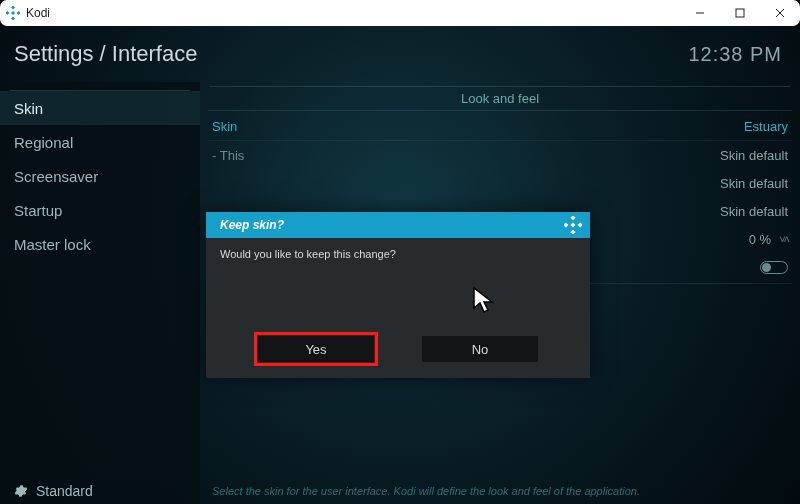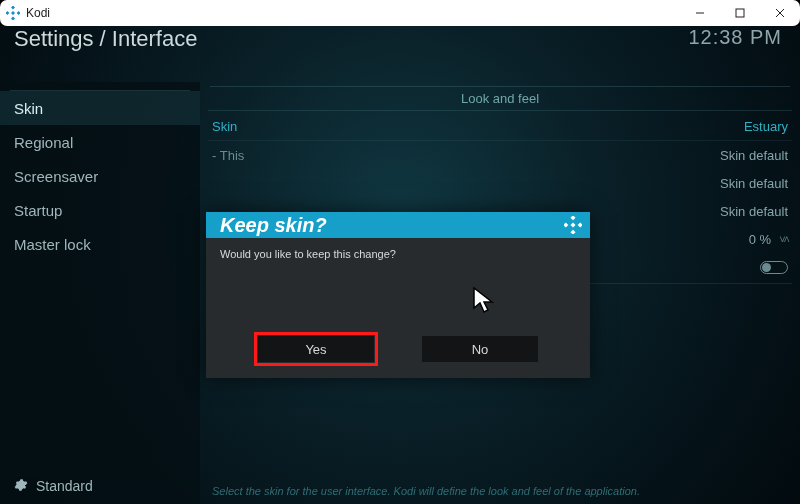--- a/index.html
+++ b/index.html
@@ -10,21 +10,21 @@
   .titlebar .app-icon { width: 14px; height: 14px; margin-right: 6px; display: flex; align-items: center; justify-content: center; }
   .titlebar .app-title { font-size: 12px; color: #222; flex: 1; }
   .win-controls { display: flex; position: absolute; right: 0; top: 0; height: 26px; }
   .win-btn { width: 40px; height: 26px; display: flex; align-items: center; justify-content: center; font-size: 12px; color: #222; }
   .win-btn svg { stroke: #222; }
 
   
   .app { position: absolute; top: 26px; left: 0; right: 0; bottom: 0; background: radial-gradient(circle at 50% 40%, #103842 0%, #0a2028 40%, #05141a 70%, #020a0e 100%); color: #b8c9cc; }
 
   
-  .header { height: 56px; display: flex; justify-content: space-between; padding: 0 18px 0 14px; }
+  .header { height: 56px; display: flex; align-items: center; justify-content: space-between; padding: 0 18px 0 14px; }
   .breadcrumb { font-size: 22px; color: #cdd9db; font-weight: 300; }
   .clock { font-size: 20px; color: #8fa6ab; font-weight: 300; letter-spacing: 1px; }
   .hr-top { margin: 0 10px; height: 1px; background: rgba(80,130,140,0.3); }
 
   
   .body { position: absolute; top: 56px; left: 0; right: 0; bottom: 26px; display: flex; }
   .sidebar { width: 200px; background: linear-gradient(to right, rgba(4,15,20,0.9), rgba(4,15,20,0.85)); padding-top: 8px; display: flex; flex-direction: column; }
   .side-item { height: 34px; display: flex; align-items: center; padding-left: 14px; font-size: 15px; color: #9fb6ba; font-weight: 300; }
   .side-item.selected { background: rgba(30,70,80,0.4); color: #d8eef2; }
   .sidebar-gap { flex: 1; }
@@ -38,27 +38,27 @@
   .row.sub { color: #6a8c91; }
   .row .hint { color: #6a8c91; }
   .chev { margin-left: 8px; color: #50787e; letter-spacing: -2px; font-size: 11px; }
   .toggle { width: 28px; height: 13px; border: 1px solid #6a8c91; border-radius: 8px; position: relative; }
   .toggle::after { content:''; position:absolute; left:1px; top:1px; width:9px; height:9px; border-radius:50%; background:#6a8c91; }
   .reset-row { margin-top: 4px; }
   .hr-reset { margin: 2px 8px 0 8px; height: 1px; background: rgba(80,130,140,0.2); }
 
   
   .footer { position: absolute; left: 0; right: 0; bottom: 0; height: 26px; display: flex; align-items: center; }
-  .footer-left { width: 200px; display: flex; padding-left: 14px; font-size: 14px; color: #9fb6ba; background: rgba(4,15,20,0.85); height: 100%; }
+  .footer-left { width: 200px; display: flex; align-items: center; padding-left: 14px; font-size: 14px; color: #9fb6ba; background: rgba(4,15,20,0.85); height: 100%; }
   .gear { width: 14px; height: 14px; margin-right: 8px; display: inline-flex; align-items: center; justify-content: center; }
   .footer-desc { flex: 1; font-size: 11px; color: #2f6d75; font-style: italic; padding-left: 12px; }
 
   
   .dialog { position: absolute; left: 206px; top: 186px; width: 384px; background: #272b2d; box-shadow: 0 0 20px rgba(0,0,0,0.6); }
-  .dialog-title { height: 26px; background: #169fc9; display: flex; align-items: center; justify-content: space-between; padding: 0 8px 0 14px; color: #fff; font-size: 20px; font-style: italic; font-weight: bold; }
+  .dialog-title { height: 26px; background: #169fc9; display: flex; align-items: center; justify-content: space-between; padding: 0 8px 0 14px; color: #fff; font-size: 12px; font-style: italic; font-weight: bold; }
   .kodi-logo { width: 18px; height: 18px; }
   .dialog-body { padding: 10px 14px 12px 14px; font-size: 11px; color: #d5dadb; height: 94px; }
   .dialog-buttons { display: flex; gap: 48px; justify-content: center; padding: 4px 0 16px 0; }
   .dlg-btn { width: 116px; height: 26px; background: #121415; color: #d5dadb; font-size: 13px; display: flex; align-items: center; justify-content: center; }
   .dlg-btn.yes { outline: 3px solid #ff1a1a; outline-offset: 1px; }
 
   
   .cursor { position: absolute; left: 472px; top: 260px; pointer-events: none; }
 </style>
 </head>

